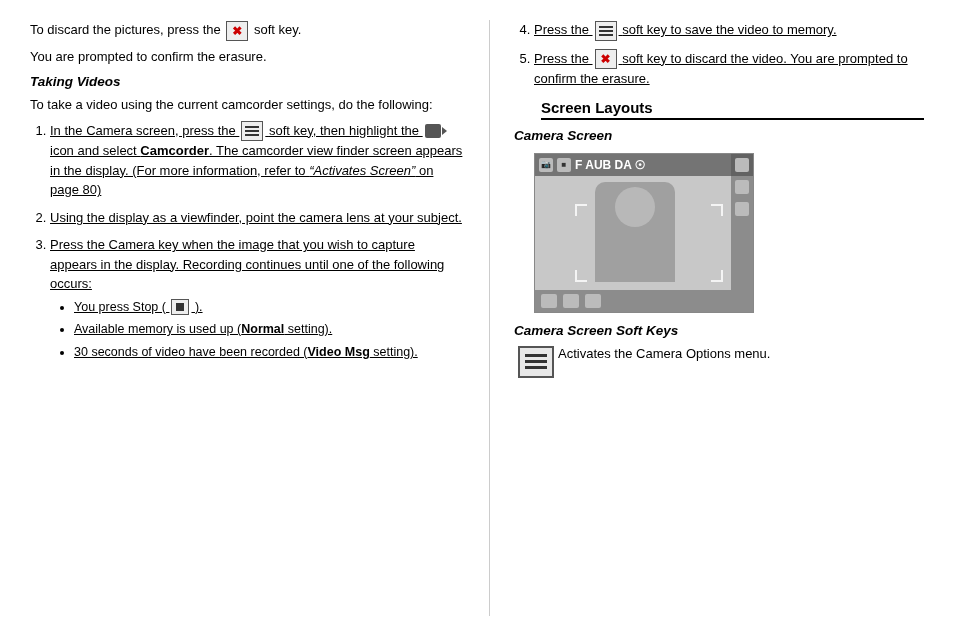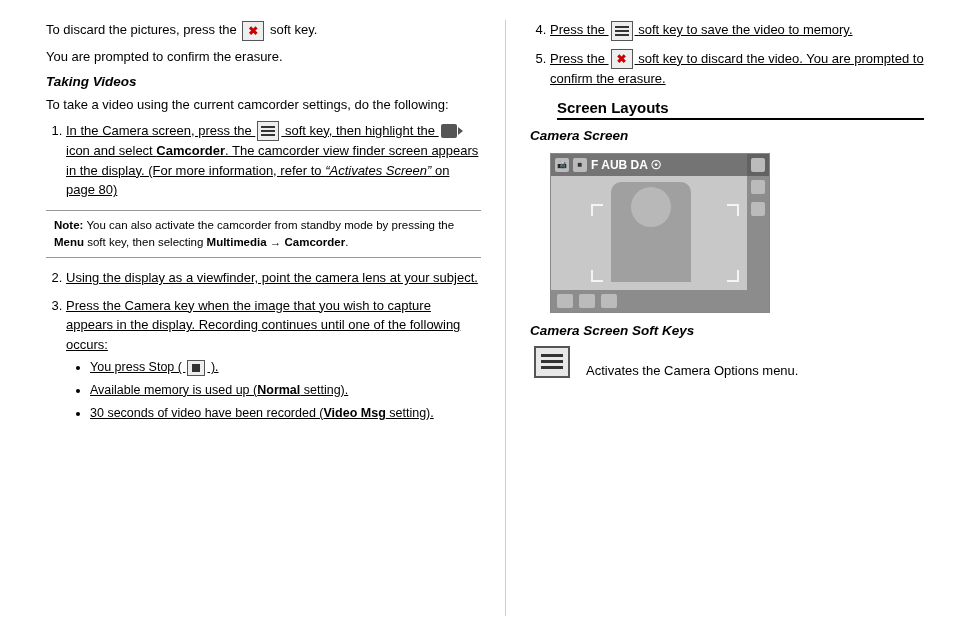--- a/index.html
+++ b/index.html
@@ -9,21 +9,21 @@
       background: #fff;
       color: #000;
       width: 954px;
       min-height: 636px;
       padding: 0;
     }
     .page {
       display: flex;
       width: 954px;
       min-height: 636px;
-      padding: 20px 30px 20px 46px;
+      padding: 20px 30px 20px 30px;
       gap: 0;
     }
     .left-col {
       flex: 0 0 460px;
       padding-right: 24px;
       border-right: 1px solid #ccc;
     }
     .right-col {
       flex: 1;
       padding-left: 24px;
@@ -297,24 +297,20 @@
             <span></span>
               <span></span>
               <span></span>
           </span>
           <span> soft key, then highlight the </span>
           <span class="icon-cam"></span>
           <span> icon and select <strong>Camcorder</strong>. The camcorder view finder screen appears in the display. (For more information, refer to <em>“Activates Screen”</em> on page 80)</span>
         </li>
       </ol>
 
-      <div class="note-box">
-        <strong>Note:</strong>
-        <span> You can also activate the camcorder from standby mode by pressing the <strong>Menu</strong> soft key, then selecting <strong>Multimedia</strong> → <strong>Camcorder</strong>.</span>
-      </div>
 
       <ol start="2">
         <li>
           <span>Using the display as a viewfinder, point the camera lens at your subject.</span>
         </li>
         <li>
           <span>Press the Camera key when the image that you wish to capture appears in the display. Recording continues until one of the following occurs:</span>
           <ul class="bullet-list">
             <li>
               You press Stop (
@@ -381,21 +377,21 @@
 
         <div class="cam-focus-tl"></div>
         <div class="cam-focus-tr"></div>
         <div class="cam-focus-bl"></div>
         <div class="cam-focus-br"></div>
       </div>
 
 
       <div class="section-title">Camera Screen Soft Keys</div>
 
-      <div style="display:flex; align-items:flex-end; margin-top:8px; gap:12px;">
+      <div style="display:flex; align-items:flex-start; margin-top:8px; gap:0;">
         <div class="softkey-icon-large">
           <span></span>
             <span></span>
             <span></span>
         </div>
         <span>Activates the Camera Options menu.</span>
       </div>
     </div>
   </div>
 

